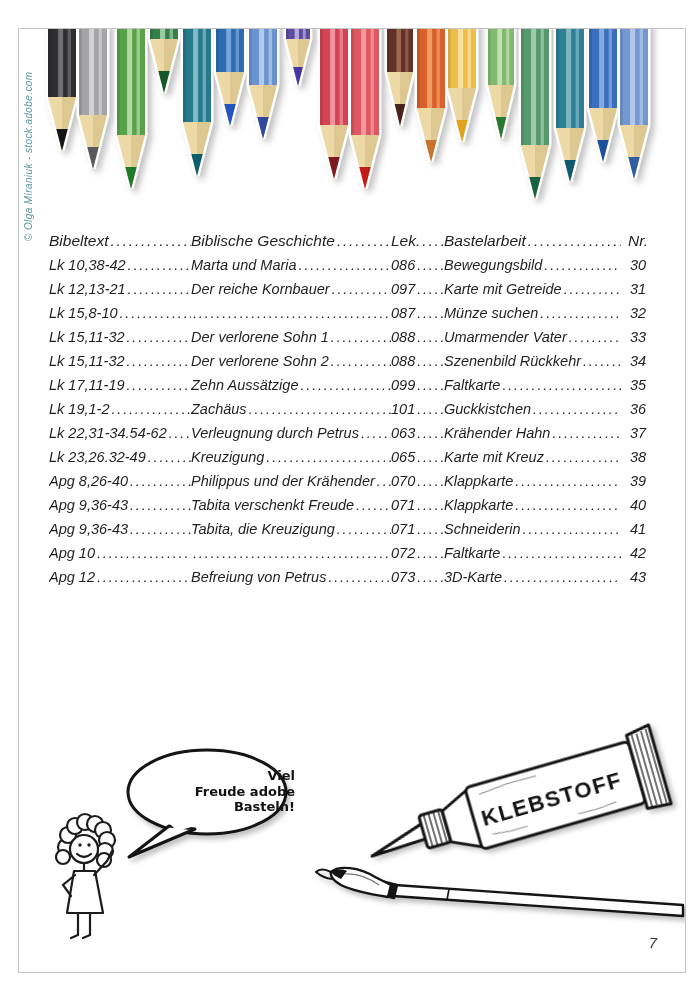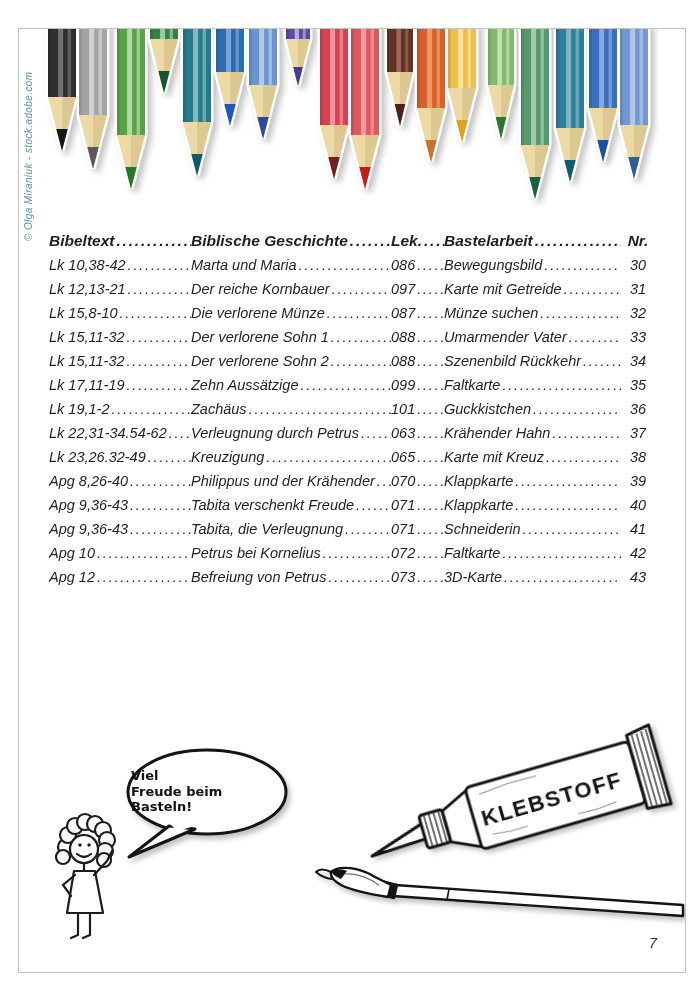--- a/index.html
+++ b/index.html
@@ -7,30 +7,30 @@
   .page{position:absolute;left:18px;top:28px;width:666px;height:943px;border:1px solid #c3c3c3;background:#fff;}
   
   .pencils{position:absolute;left:0;top:0;width:100%;height:212px;overflow:hidden;}
   .pencil{position:absolute;top:-6px;filter:drop-shadow(4px 3px 3px rgba(110,110,110,.42));}
   
   .copyright{position:absolute;left:4px;top:212px;width:200px;transform:rotate(-90deg);transform-origin:0 0;
              font-size:10px;font-style:italic;color:#5795a3;letter-spacing:.4px;white-space:nowrap;}
   
   .toc{position:absolute;left:30px;right:30px;top:200px;font-style:italic;color:#1f1f1f;font-size:14.5px;}
   .toc-row{display:flex;height:24px;line-height:24px;align-items:baseline;white-space:nowrap;}
-  .toc-row.head{font-weight:bold;font-size:15.5px;}
+  .toc-row.head{font-weight:normal;font-size:15.5px;}
   .cell{display:flex;align-items:baseline;overflow:hidden;}
   .c1{width:142px;}.c2{width:200px;justify-content:space-between;}.c3{width:53px;}.c4{flex:1;}
   .c5{width:34px;text-align:center;flex:none;}
   .t{flex:none;}
   .dots{flex:1;overflow:hidden;letter-spacing:1.8px;padding:0 2px;}
   
   .footer-art{position:absolute;left:0;top:0;width:666px;height:943px;pointer-events:none;}
   .sh{filter:drop-shadow(3px 4px 2.5px rgba(0,0,0,.24));}
-  .bubble-text{position:absolute;left:112px;top:739px;width:164px;text-align:left;
+  .bubble-text{position:absolute;left:112px;top:739px;width:164px;text-align:right;
                font-family:"DejaVu Sans",sans-serif;font-size:13px;font-weight:600;line-height:15.5px;color:#111;}
   .pagenum{position:absolute;left:598px;top:905px;width:40px;text-align:right;
            font-style:italic;font-size:15px;color:#333;}
 </style>
 </head>
 <body>
 
 <div class="page">
 
   <div class="pencils" id="pencils">
@@ -275,21 +275,20 @@
           <span class="dots">..........................................................................................</span>
         </span>
         <span class="c5">31</span>
       </div>
       <div class="toc-row">
         <span class="cell c1">
           <span class="t">Lk 15,8-10</span>
           <span class="dots">..........................................................................................</span>
         </span>
         <span class="cell c2">
-          <span class="t">Die verlorene Münze</span>
           <span class="dots">..........................................................................................</span>
         </span>
         <span class="cell c3">
           <span class="t">087</span>
           <span class="dots">..........................................................................................</span>
         </span>
         <span class="cell c4">
           <span class="t">Münze suchen</span>
           <span class="dots">..........................................................................................</span>
         </span>
@@ -446,40 +445,39 @@
           <span class="dots">..........................................................................................</span>
         </span>
         <span class="c5">40</span>
       </div>
       <div class="toc-row">
         <span class="cell c1">
           <span class="t">Apg 9,36-43</span>
           <span class="dots">..........................................................................................</span>
         </span>
         <span class="cell c2">
-          <span class="t">Tabita, die Verleugnung</span>
+          <span class="t">Tabita, die Kreuzigung</span>
           <span class="dots">..........................................................................................</span>
         </span>
         <span class="cell c3">
           <span class="t">071</span>
           <span class="dots">..........................................................................................</span>
         </span>
         <span class="cell c4">
           <span class="t">Schneiderin</span>
           <span class="dots">..........................................................................................</span>
         </span>
         <span class="c5">41</span>
       </div>
       <div class="toc-row">
         <span class="cell c1">
           <span class="t">Apg 10</span>
           <span class="dots">..........................................................................................</span>
         </span>
         <span class="cell c2">
-          <span class="t">Petrus bei Kornelius</span>
           <span class="dots">..........................................................................................</span>
         </span>
         <span class="cell c3">
           <span class="t">072</span>
           <span class="dots">..........................................................................................</span>
         </span>
         <span class="cell c4">
           <span class="t">Faltkarte</span>
           <span class="dots">..........................................................................................</span>
         </span>
@@ -555,18 +553,18 @@
       <path d="M362,852 L378,856 L375,869 L359,865 Z" fill="#141414"></path>
       <path d="M312,843 C320,836 340,838 356,848 C362,851 368,854 372,856 L369,868 C356,866 334,862 322,856 C315,852 311,847 312,843 Z"></path>
       <path d="M312,843 Q302,838 297,843 Q304,849 313,850" fill="none" stroke-width="2"></path>
       <path d="M312,843 C317,840 323,840 328,842 L322,850 C318,848 314,846 312,843 Z" fill="#141414" stroke="none"></path>
       <path d="M326,845 C338,844 350,849 360,856" stroke-width="1.1" fill="none" opacity=".6"></path>
     </g>
   </svg>
 
   <div class="bubble-text" id="bubble-text">
       <div>Viel</div>
-      <div>Freude beim</div>
+      <div>Freude adobe</div>
       <div>Basteln!</div>
     </div>
 
   <div class="pagenum">7</div>
 </div>
 
 </body></html>

